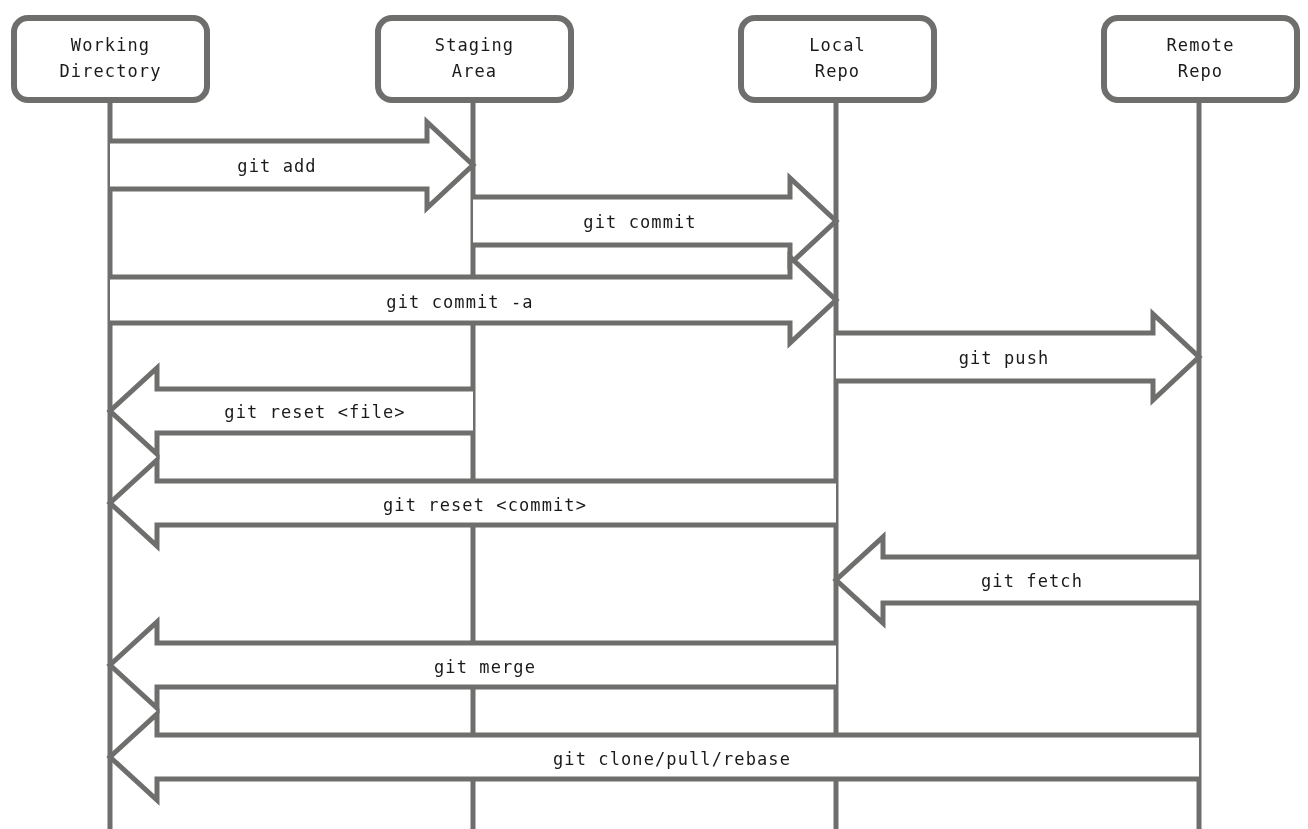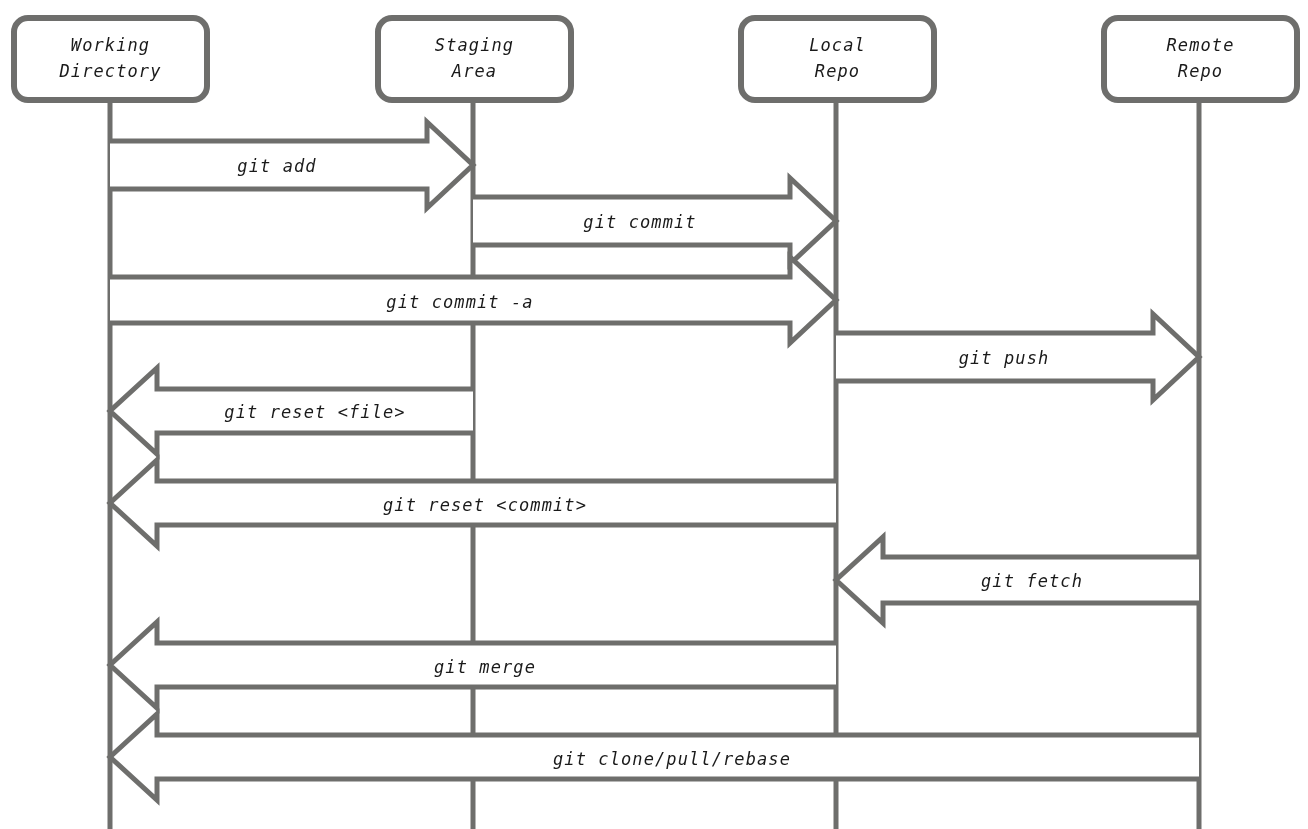--- a/index.html
+++ b/index.html
@@ -11,21 +11,20 @@
     width: 1308px;
     height: 829px;
     overflow: hidden;
     font-family: "DejaVu Sans Mono", monospace;
   }
   #diagram-root {
     position: relative;
     width: 1308px;
     height: 829px;
     background: #ffffff;
-    font-style: italic;
   }
   svg#diagram-svg {
     display: block;
     width: 1308px;
     height: 829px;
   }
   .participant-box {
     fill: #ffffff;
     stroke: #6e6e6c;
     stroke-width: 6;

